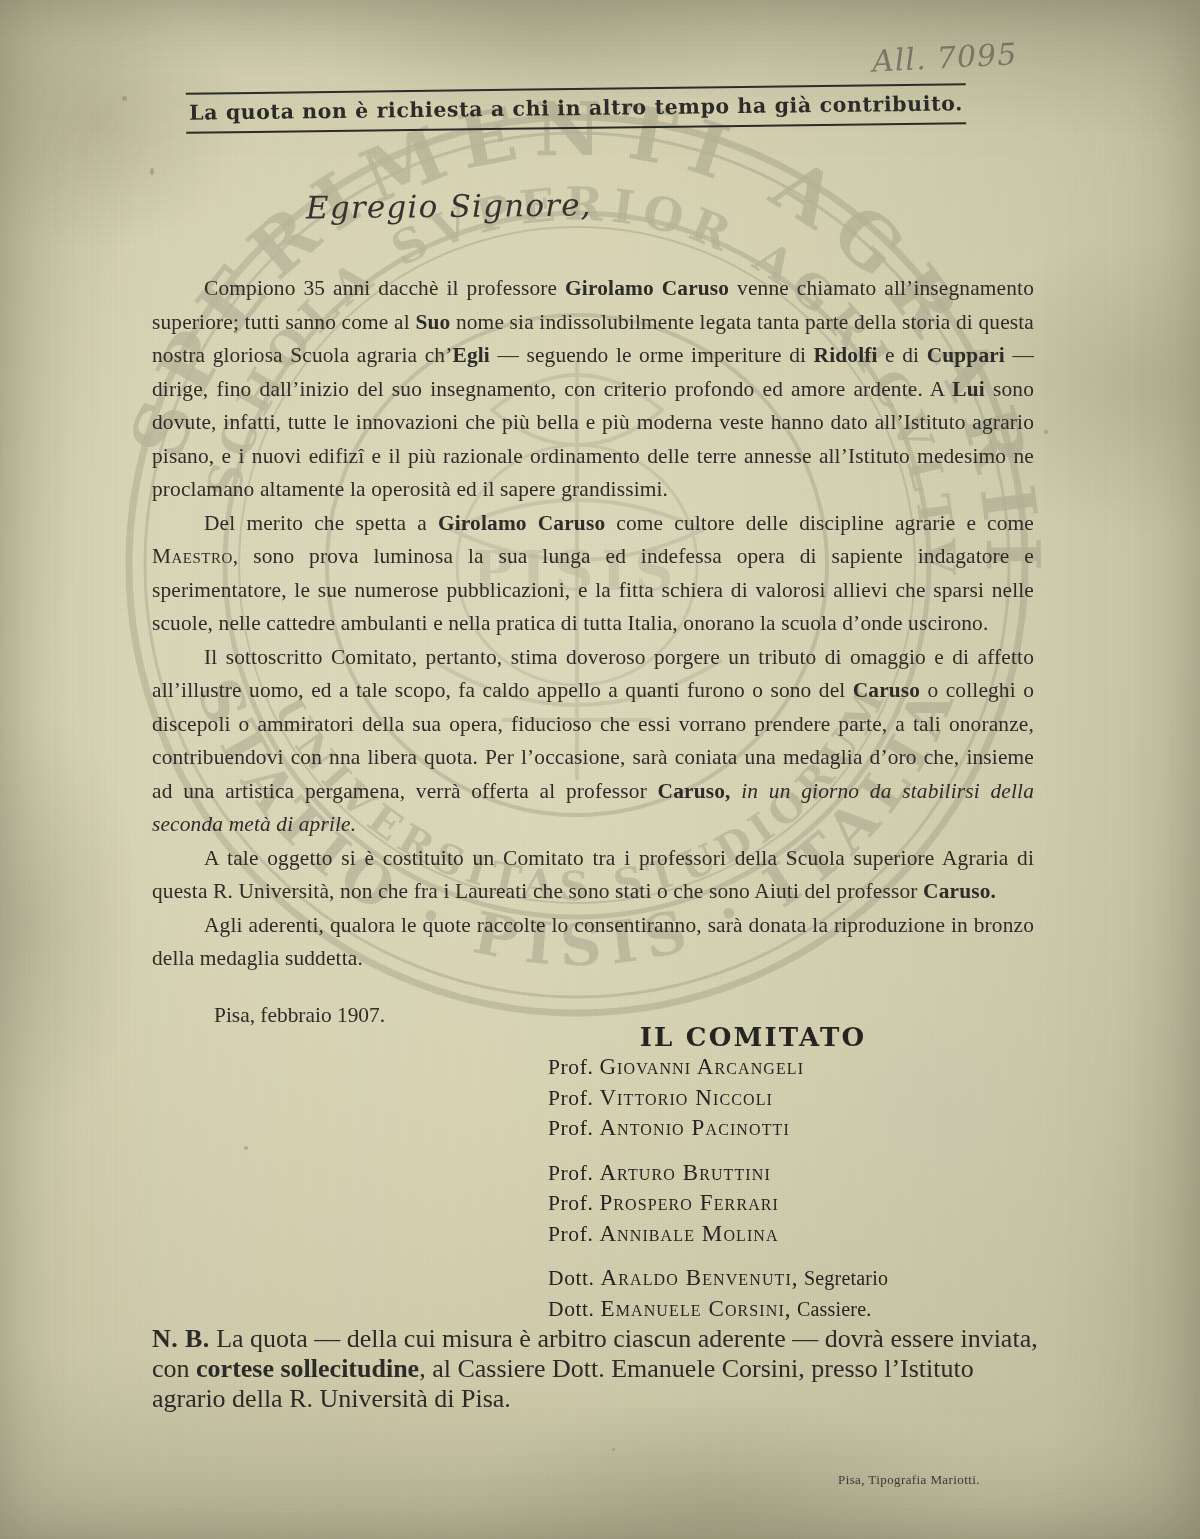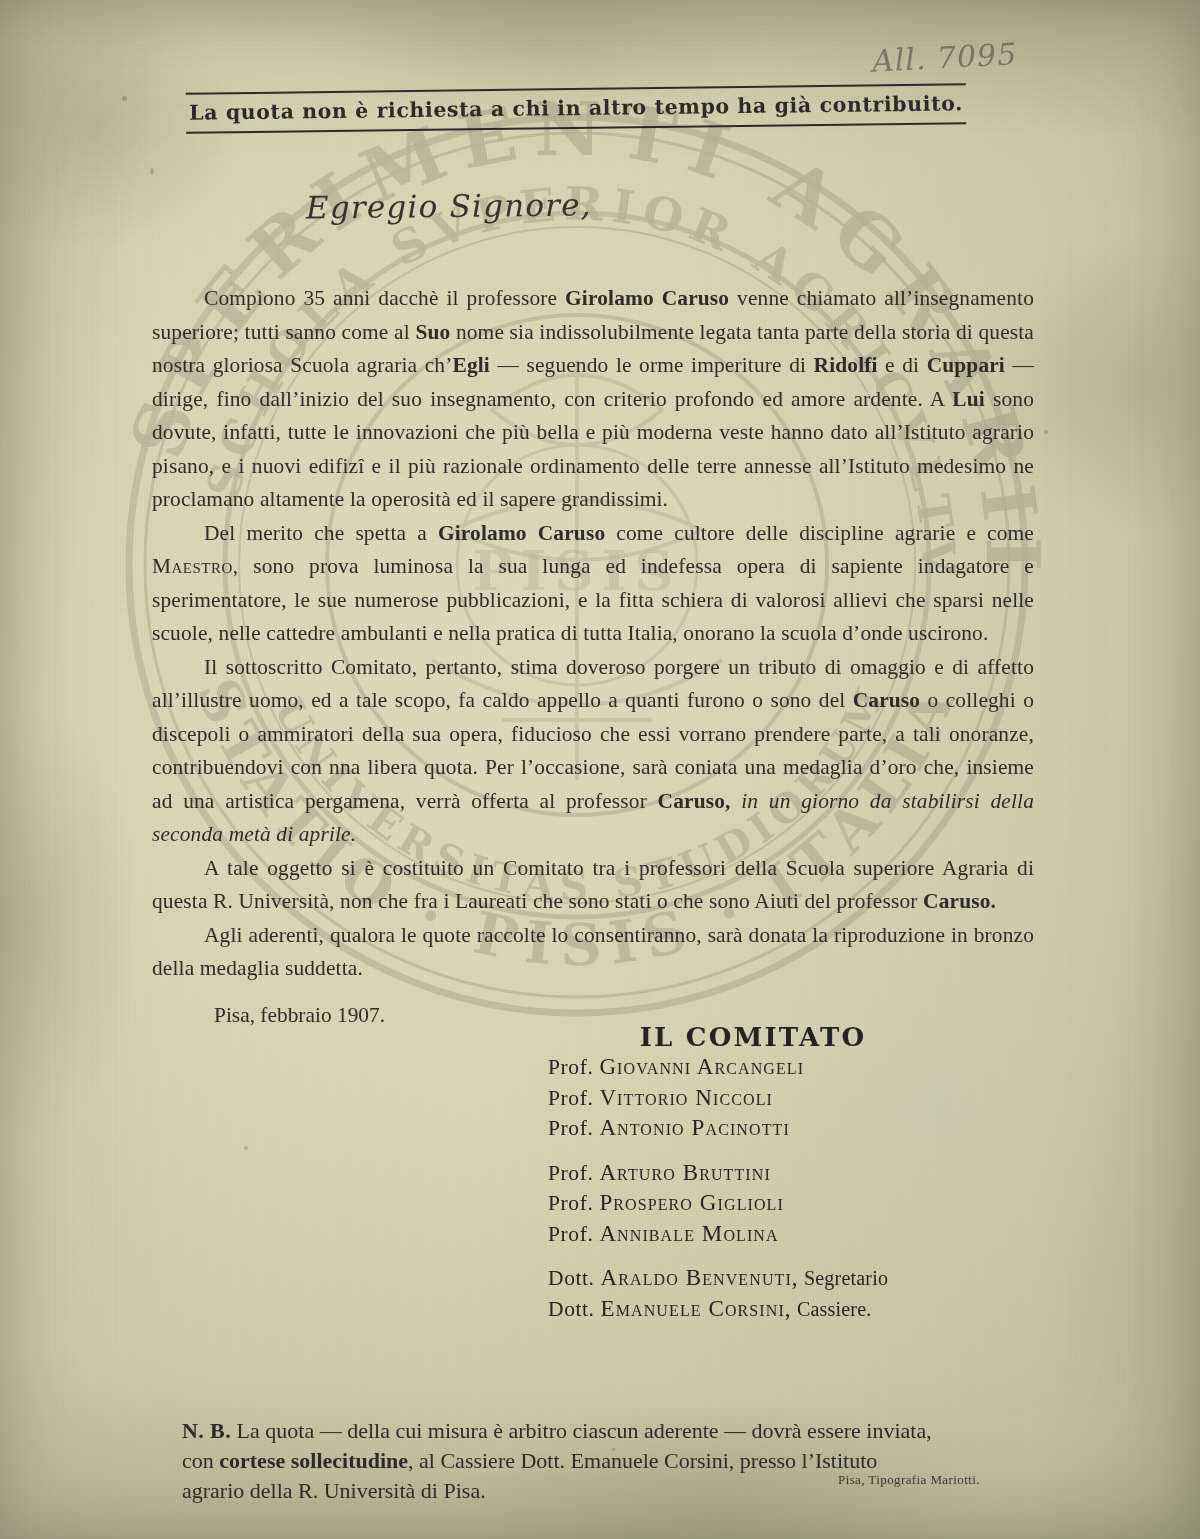--- a/index.html
+++ b/index.html
@@ -112,21 +112,21 @@
     font-style: italic;
     font-size: 31px;
     color: #33332f;
     letter-spacing: 1.2px;
     transform: rotate(-0.6deg);
   }
 
   .body {
     position: absolute;
     left: 152px;
-    top: 282px;
+    top: 272px;
     width: 882px;
     font-size: 21.4px;
     line-height: 33.5px;
     color: #2c2c28;
     text-align: justify;
     letter-spacing: 0.15px;
   }
   .body p {
     margin: 0 0 0 0;
     text-indent: 52px;
@@ -174,26 +174,25 @@
     letter-spacing: 0.6px;
     white-space: nowrap;
   }
   .committee li .nm { font-variant: small-caps; letter-spacing: 1.1px; font-size: 23px; }
   .committee li .role { font-variant: normal; font-size: 20px; letter-spacing: 0.2px; }
   .group-gap { height: 14px; }
 
   .nb {
     position: absolute;
     left: 152px;
-    top: 1416px;
+    top: 1324px;
     width: 890px;
-    font-size: 22px;
+    font-size: 26px;
     line-height: 30px;
     color: #2b2b28;
-    margin-left: 30px;
   }
   .nb b { font-weight: bold; }
   .nb .lead { font-weight: bold; letter-spacing: 0.4px; }
   .nb .indent { display: block; }
 
   .imprint {
     position: absolute;
     left: 838px;
     top: 1472px;
     font-size: 13px;
@@ -303,21 +302,21 @@
     <div class="committee">
       <div class="committee-title">IL COMITATO</div>
       <ul>
           <li><span>Prof. </span><span class="nm">Giovanni Arcangeli</span></li>
           <li><span>Prof. </span><span class="nm">Vittorio Niccoli</span></li>
           <li><span>Prof. </span><span class="nm">Antonio Pacinotti</span></li>
         </ul>
       <div class="group-gap"></div>
       <ul>
           <li><span>Prof. </span><span class="nm">Arturo Bruttini</span></li>
-          <li><span>Prof. </span><span class="nm">Prospero Giglioli</span></li>
+          <li><span>Prof. </span><span class="nm">Prospero Ferrari</span></li>
           <li><span>Prof. </span><span class="nm">Annibale Molina</span></li>
         </ul>
       <div class="group-gap"></div>
       <ul>
           <li><span>Dott. </span><span class="nm">Araldo Benvenuti,</span><span class="role"> Segretario</span></li>
           <li><span>Dott. </span><span class="nm">Emanuele Corsini,</span><span class="role"> Cassiere.</span></li>
         </ul>
     </div>
 
     <div class="nb">

